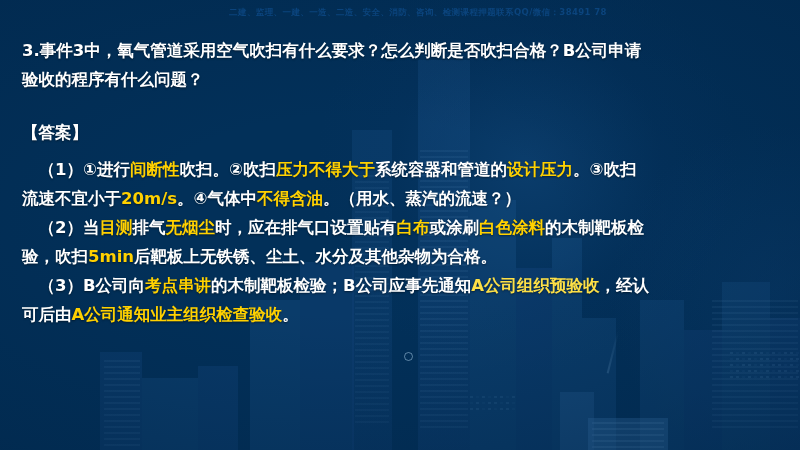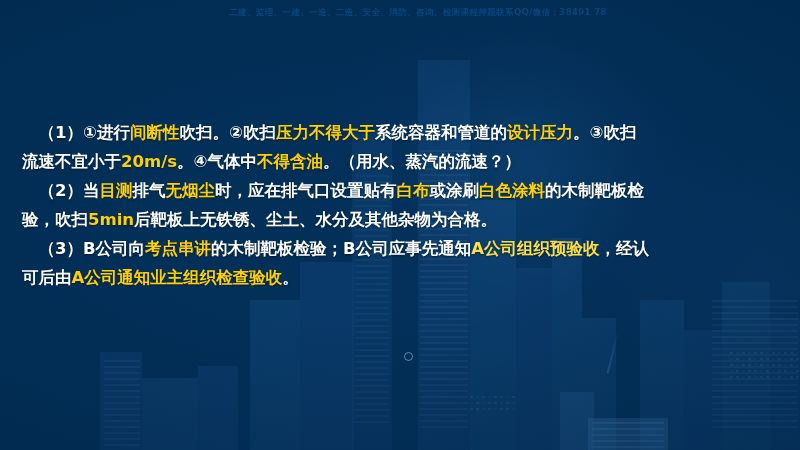--- a/index.html
+++ b/index.html
@@ -141,21 +141,21 @@
     width: 630px;
     font-size: 16.5px;
     line-height: 29px;
     color: #ffffff;
     font-weight: bold;
     text-shadow: 0 1px 2px rgba(0,0,0,0.45);
     font-family: "DejaVu Sans", "Liberation Sans", sans-serif;
   }
   .answer-head { margin-bottom: 0px; }
   .para { margin: 0; text-indent: 1em; }
-  .para.p1 { margin-top: 0px; }
+  .para.p1 { margin-top: 8px; }
   .hl { color: #ffd100; }
 </style>
 </head>
 <body>
 
 <div id="slide">
 
   <div class="bg-layer">
     <div class="glow"></div>
     <div class="glow2"></div>
@@ -283,22 +283,24 @@
     <div class="streak" style="left:612px; top:330px; width:2px; height:44px;"></div>
 
     <div class="vignette"></div>
   </div>
 
   <div class="watermark top">二建、监理、一建、一造、二造、安全、消防、咨询、检测课程押题联系QQ/微信：38491 78</div>
 
 
   <div class="content">
 
+    <div class="question">3.事件3中，氧气管道采用空气吹扫有什么要求？怎么判断是否吹扫合格？B公司申请验收的程序有什么问题？</div>
 
     <div class="answer-block">
+      <div class="answer-head">【答案】</div>
       <div id="answer-paragraphs">
           <div class="para p1"><span>（1）①进行</span><span class="hl" style="color: rgb(255, 209, 0);">间断性</span><span>吹扫。②吹扫</span><span class="hl" style="color: rgb(255, 209, 0);">压力不得大于</span><span>系统容器和管道的</span><span class="hl" style="color: rgb(255, 209, 0);">设计压力</span><span>。③吹扫流速不宜小于</span><span class="hl" style="color: rgb(255, 209, 0);">20m/s</span><span>。④气体中</span><span class="hl" style="color: rgb(255, 209, 0);">不得含油</span><span>。（用水、蒸汽的流速？）</span></div>
           <div class="para p2"><span>（2）当</span><span class="hl" style="color: rgb(255, 209, 0);">目测</span><span>排气</span><span class="hl" style="color: rgb(255, 209, 0);">无烟尘</span><span>时，应在排气口设置贴有</span><span class="hl" style="color: rgb(255, 209, 0);">白布</span><span>或涂刷</span><span class="hl" style="color: rgb(255, 209, 0);">白色涂料</span><span>的木制靶板检验，吹扫</span><span class="hl" style="color: rgb(255, 209, 0);">5min</span><span>后靶板上无铁锈、尘土、水分及其他杂物为合格。</span></div>
           <div class="para p3"><span>（3）B公司向</span><span class="hl" style="color: rgb(255, 209, 0);">考点串讲</span><span>的木制靶板检验；B公司应事先通知</span><span class="hl" style="color: #fde047;">A公司组织预验收</span><span>，经认可后由</span><span class="hl" style="color: rgb(255, 209, 0);">A公司通知业主组织检查验收</span><span>。</span></div>
         </div>
     </div>
 
   </div>
 </div>
 

